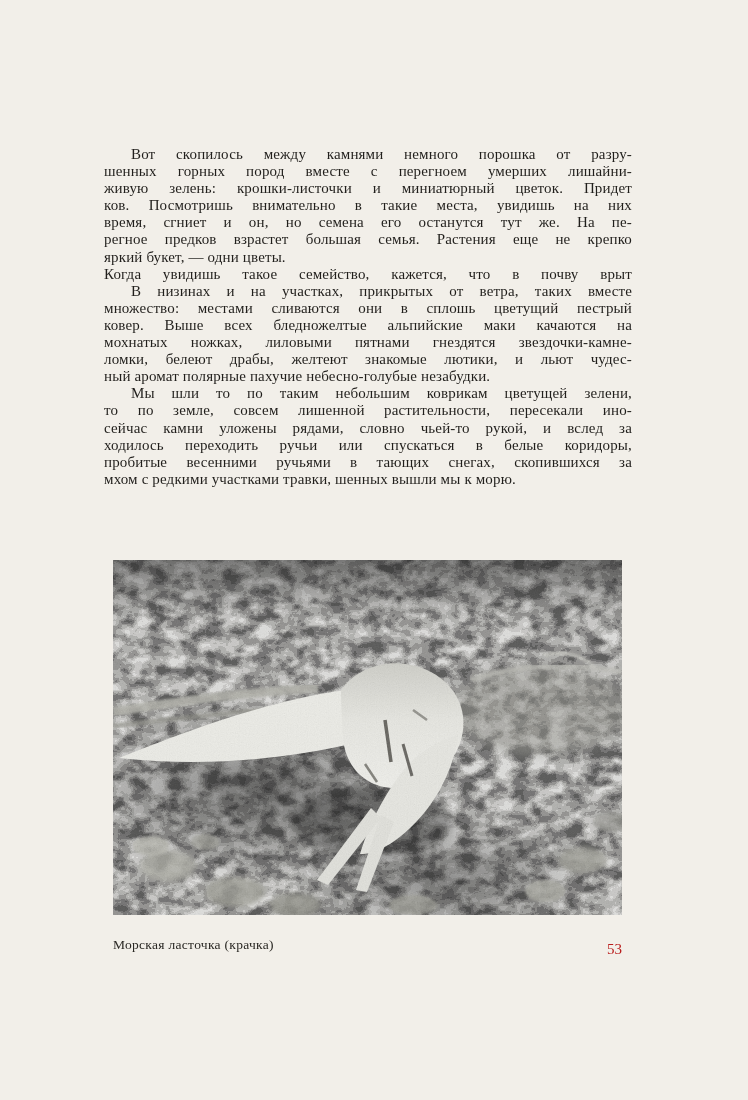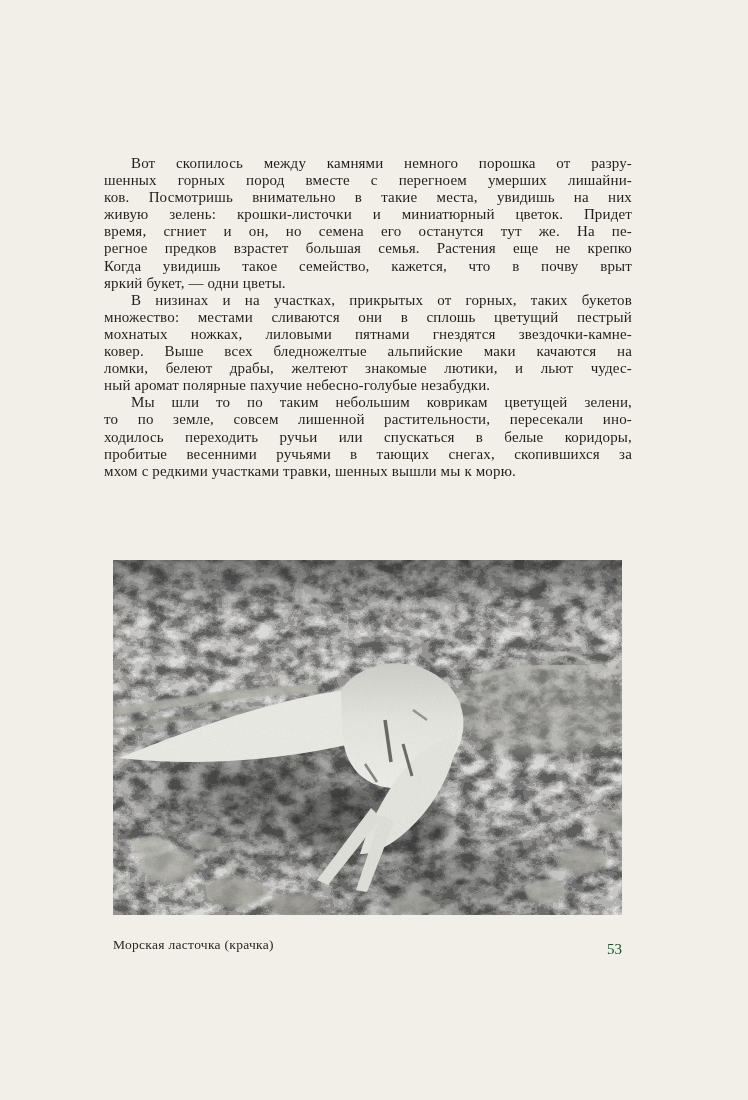--- a/index.html
+++ b/index.html
@@ -10,21 +10,21 @@
     color: #211f1c;
     position: relative;
     overflow: hidden;
     -webkit-font-smoothing: antialiased;
   }
   .page { position: absolute; inset: 0; }
 
   
   .text-block {
     position: absolute;
-    left: 104px; top: 155px;
+    left: 104px; top: 146px;
     width: 528px;
   }
   .para { margin: 0; font-size: 15px; line-height: 17.1px; letter-spacing: 0.15px; }
   .line {
     display: block;
     text-align: justify;
     text-align-last: justify;
     white-space: normal;
   }
   .line.first { text-indent: 27px; }
@@ -39,50 +39,51 @@
     font-size: 13.5px;
     letter-spacing: 0.3px;
     margin-top: 22px;
     color: #2a2824;
   }
 
   .page-number {
     position: absolute;
     top: 941px; right: 126px;
     font-size: 15px;
-    color: #14532d;
+    color: #b91c1c;
   }
 </style>
 </head>
 <body>
 
 <div class="page">
 
   <main class="text-block">
       <p class="para">
         <span class="line first">Вот скопилось между камнями немного порошка от разру-</span>
         <span class="line">шенных горных пород вместе с перегноем умерших лишайни-</span>
+        <span class="line">живую зелень: крошки-листочки и миниатюрный цветок. Придет</span>
         <span class="line">ков. Посмотришь внимательно в такие места, увидишь на них</span>
-        <span class="line">живую зелень: крошки-листочки и миниатюрный цветок. Придет</span>
         <span class="line">время, сгниет и он, но семена его останутся тут же. На пе-</span>
         <span class="line">регное предков взрастет большая семья. Растения еще не крепко</span>
+        <span class="line last">яркий букет, — одни цветы.</span>
         <span class="line">Когда увидишь такое семейство, кажется, что в почву врыт</span>
-        <span class="line last">яркий букет, — одни цветы.</span>
       </p>
       <p class="para">
-        <span class="line first">В низинах и на участках, прикрытых от горных, таких букетов</span>
+        <span class="line first">В низинах и на участках, прикрытых от ветра, таких вместе</span>
         <span class="line">множество: местами сливаются они в сплошь цветущий пестрый</span>
+        <span class="line">ковер. Выше всех бледножелтые альпийские маки качаются на</span>
         <span class="line">мохнатых ножках, лиловыми пятнами гнездятся звездочки-камне-</span>
-        <span class="line">ковер. Выше всех бледножелтые альпийские маки качаются на</span>
         <span class="line">ломки, белеют драбы, желтеют знакомые лютики, и льют чудес-</span>
         <span class="line last">ный аромат полярные пахучие небесно-голубые незабудки.</span>
       </p>
       <p class="para">
         <span class="line first">Мы шли то по таким небольшим коврикам цветущей зелени,</span>
         <span class="line">то по земле, совсем лишенной растительности, пересекали ино-</span>
+        <span class="line">сейчас камни уложены рядами, словно чьей-то рукой, и вслед за</span>
         <span class="line">ходилось переходить ручьи или спускаться в белые коридоры,</span>
         <span class="line">пробитые весенними ручьями в тающих снегах, скопившихся за</span>
         <span class="line last">мхом с редкими участками травки, шенных вышли мы к морю.</span>
       </p>
     </main>
 
   <figure class="figure">
     <svg class="photo" viewBox="0 0 509 355" width="509" height="355" role="img">
       <defs>
         <filter id="pebbles" x="0" y="0" width="100%" height="100%">

